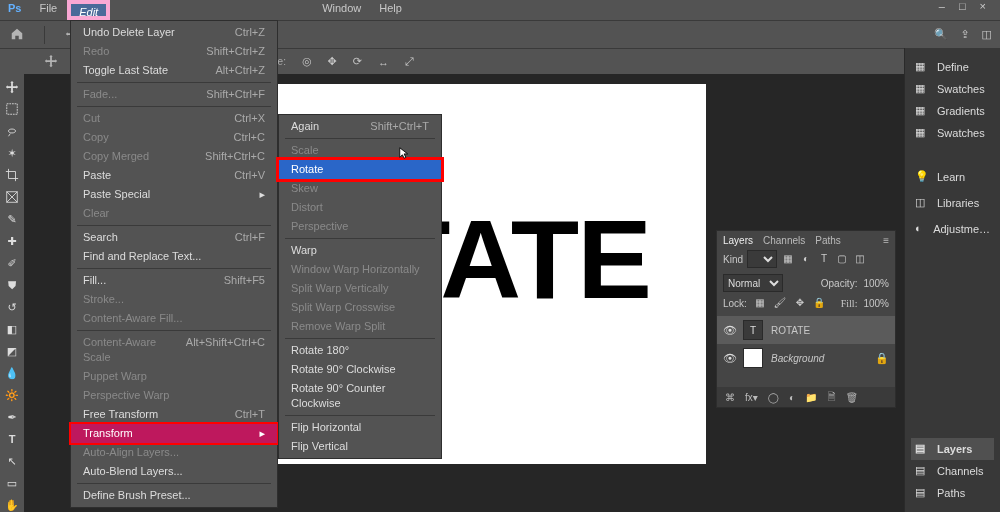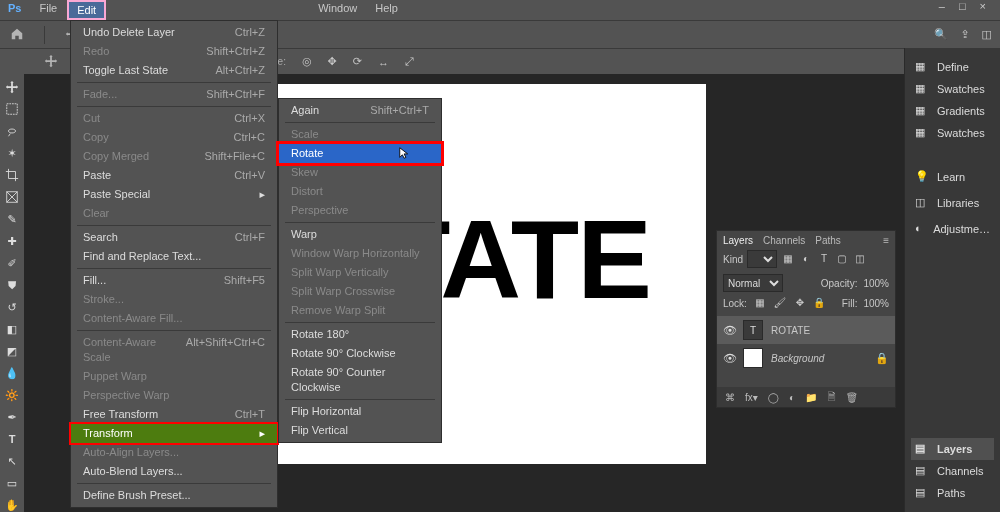--- a/index.html
+++ b/index.html
@@ -3,21 +3,21 @@
   <meta charset="utf-8">
   <style>
     * { margin: 0; padding: 0; box-sizing: border-box; font-family: -apple-system, "Segoe UI", Tahoma, sans-serif; }
     body { width: 1000px; height: 512px; overflow: hidden; background: #323232; color: #c8c8c8; font-size: 11px; position: relative; }
 
     .menubar { height: 20px; background: #535353; display: flex; padding-left: 0; gap: 2px; position: relative; z-index: 2; }
     .menubar .item { padding: 2px 8px; cursor: default; }
     .menubar .item.active { background: #4a6a99; color: #fff; }
     .menubar .right { margin-left: auto; display: flex; gap: 14px; padding-right: 14px; }
     .window-btn { color: #ccc; font-size: 11px; }
-    .edit-hl { border: 2px solid #f9a8d4; }
+    .edit-hl { border: 4px solid #f9a8d4; font-style: italic; }
 
     .toolbar1 { height: 28px; background: #535353; border-top: 1px solid #3a3a3a; display: flex; align-items: center; padding-left: 10px; gap: 20px; }
     .toolbar-icon { width: 14px; height: 14px; display: inline-block; opacity: .7; }
     .toolbar1 .sep { width: 1px; height: 18px; background: #3a3a3a; }
 
     .tabbar { height: 26px; background: #3e3e3e; display: flex; align-items: center; padding-left: 20px; }
     .tabbar .tab { background: #525252; padding: 4px 10px; color: #ddd; border-top-left-radius: 2px; border-top-right-radius: 2px;}
 
     .left-tools { position: absolute; left: 0; top: 74px; width: 24px; bottom: 0; background: #535353; display: flex; flex-direction: column; align-items: center; gap: 8px; padding-top: 6px; }
     .left-tools .tool { width: 16px; height: 16px; display: flex; align-items: center; justify-content: center; color: #ddd; }
@@ -25,26 +25,26 @@
 
     .canvas-area { position: absolute; left: 24px; top: 74px; right: 96px; bottom: 0; background: #262626; }
     .canvas { position: absolute; left: 62px; top: 10px; width: 620px; height: 380px; background: #fff; display: flex; align-items: center; justify-content: center; }
     .canvas .big-text { font-family: Arial, sans-serif; font-weight: 700; color: #000; font-size: 112px; letter-spacing: -2px; line-height: 1; transform: translate(120px,-14px); }
 
     
     .menu { position: absolute; left: 70px; top: 20px; width: 208px; background: #535353; color: #ddd; z-index: 100; padding: 2px 0; border: 1px solid #2e2e2e; }
     .menu-row { display: flex; justify-content: space-between; padding: 2px 12px; line-height: 15px; }
     .menu-row.dis { color: #8a8a8a; }
     .menu-row .shortcut { color: #aaa; }
-    .menu-row.hl { background: #4d7c0f; color: #fff; }
+    .menu-row.hl { background: #be185d; color: #fff; }
     .menu-sep { height: 1px; background: #3a3a3a; margin: 2px 6px; }
     .menu-row .arrow { margin-left: auto; }
     .menu-row.boxed-red { outline: 2px solid #ff0000; }
 
-    .submenu { position: absolute; left: 278px; top: 98px; width: 164px; background: #535353; color: #ddd; z-index: 101; padding: 2px 0; border: 1px solid #2e2e2e; }
+    .submenu { position: absolute; left: 278px; top: 114px; width: 164px; background: #535353; color: #ddd; z-index: 101; padding: 2px 0; border: 1px solid #2e2e2e; }
     .submenu .menu-row.hl { background: #2a66c8; color: #fff; }
     .rotate-red { outline: 3px solid #ff0000; }
     .cursor { position: absolute; left: 398px; top: 146px; width: 14px; height: 14px; z-index: 200; }
     .cursor svg { width: 14px; height: 14px; }
 
     
     .right-rail { position: absolute; right: 0; top: 48px; bottom: 0; width: 96px; background: #383838; border-left: 1px solid #2a2a2a; padding: 8px 6px; display: flex; flex-direction: column; gap: 4px; }
     .rail-item { display: flex; align-items: center; gap: 8px; padding: 4px 4px; color: #dcdcdc; }
     .rail-item .ricon { width: 14px; height: 14px; display:inline-block; }
     .rail-item.active { background: #505050; }
@@ -251,21 +251,21 @@
     <div class="menu-row dis">
       <span>Cut</span>
       <span class="shortcut">Ctrl+X</span>
     </div>
     <div class="menu-row dis">
       <span>Copy</span>
       <span class="shortcut">Ctrl+C</span>
     </div>
     <div class="menu-row dis">
       <span>Copy Merged</span>
-      <span class="shortcut">Shift+File+C</span>
+      <span class="shortcut">Shift+Ctrl+C</span>
     </div>
     <div class="menu-row">
       <span>Paste</span>
       <span class="shortcut">Ctrl+V</span>
     </div>
     <div class="menu-row">
       <span>Paste Special</span>
       <span class="arrow">▸</span>
     </div>
     <div class="menu-row dis">
@@ -452,21 +452,21 @@
     <select style="width:60px;"><option>Normal</option></select>
     <span style="margin-left:auto;">Opacity:</span>
     <span>100%</span>
   </div>
   <div class="row2">
     <span>Lock:</span>
     <span class="minibtn">▦</span>
     <span class="minibtn">🖌</span>
     <span class="minibtn">✥</span>
     <span class="minibtn">🔒</span>
-    <span style="margin-left:auto;">Fill:</span>
+    <span style="margin-left:auto;font-family:Liberation Serif, serif;">Fill:</span>
     <span>100%</span>
   </div>
   <div class="layers" id="layers-list">
       <div class="layer selected">
         <span class="eye">👁</span>
         <span class="thumb">T</span>
         <span class="name">ROTATE</span>
       </div>
       <div class="layer">
         <span class="eye">👁</span>

